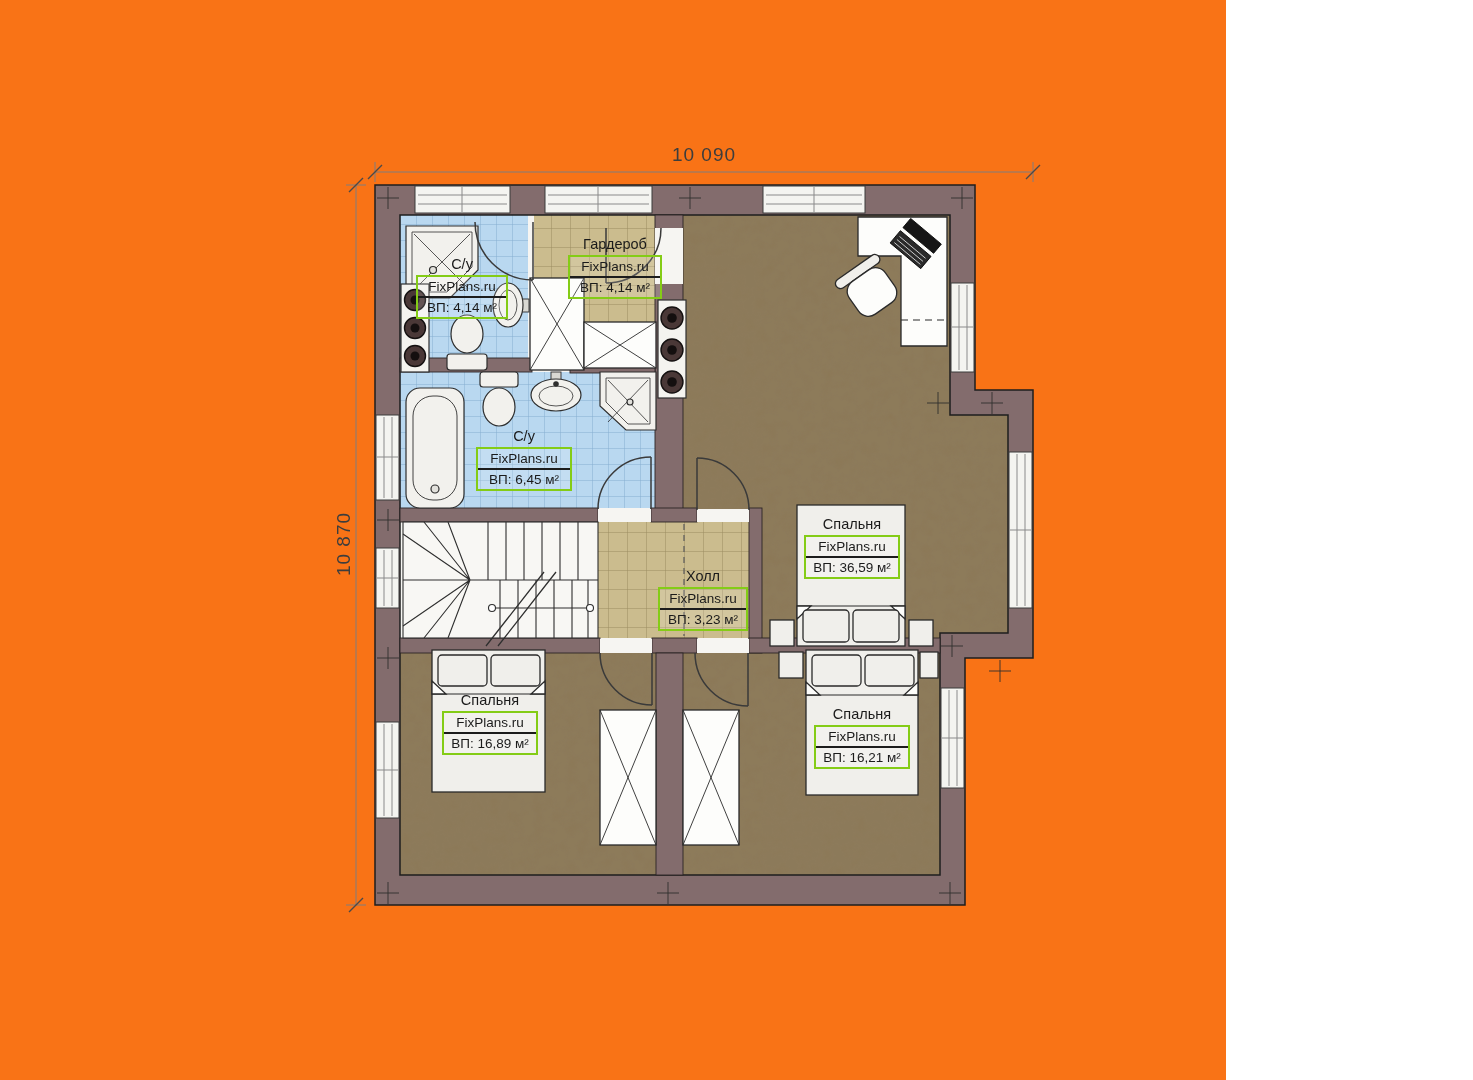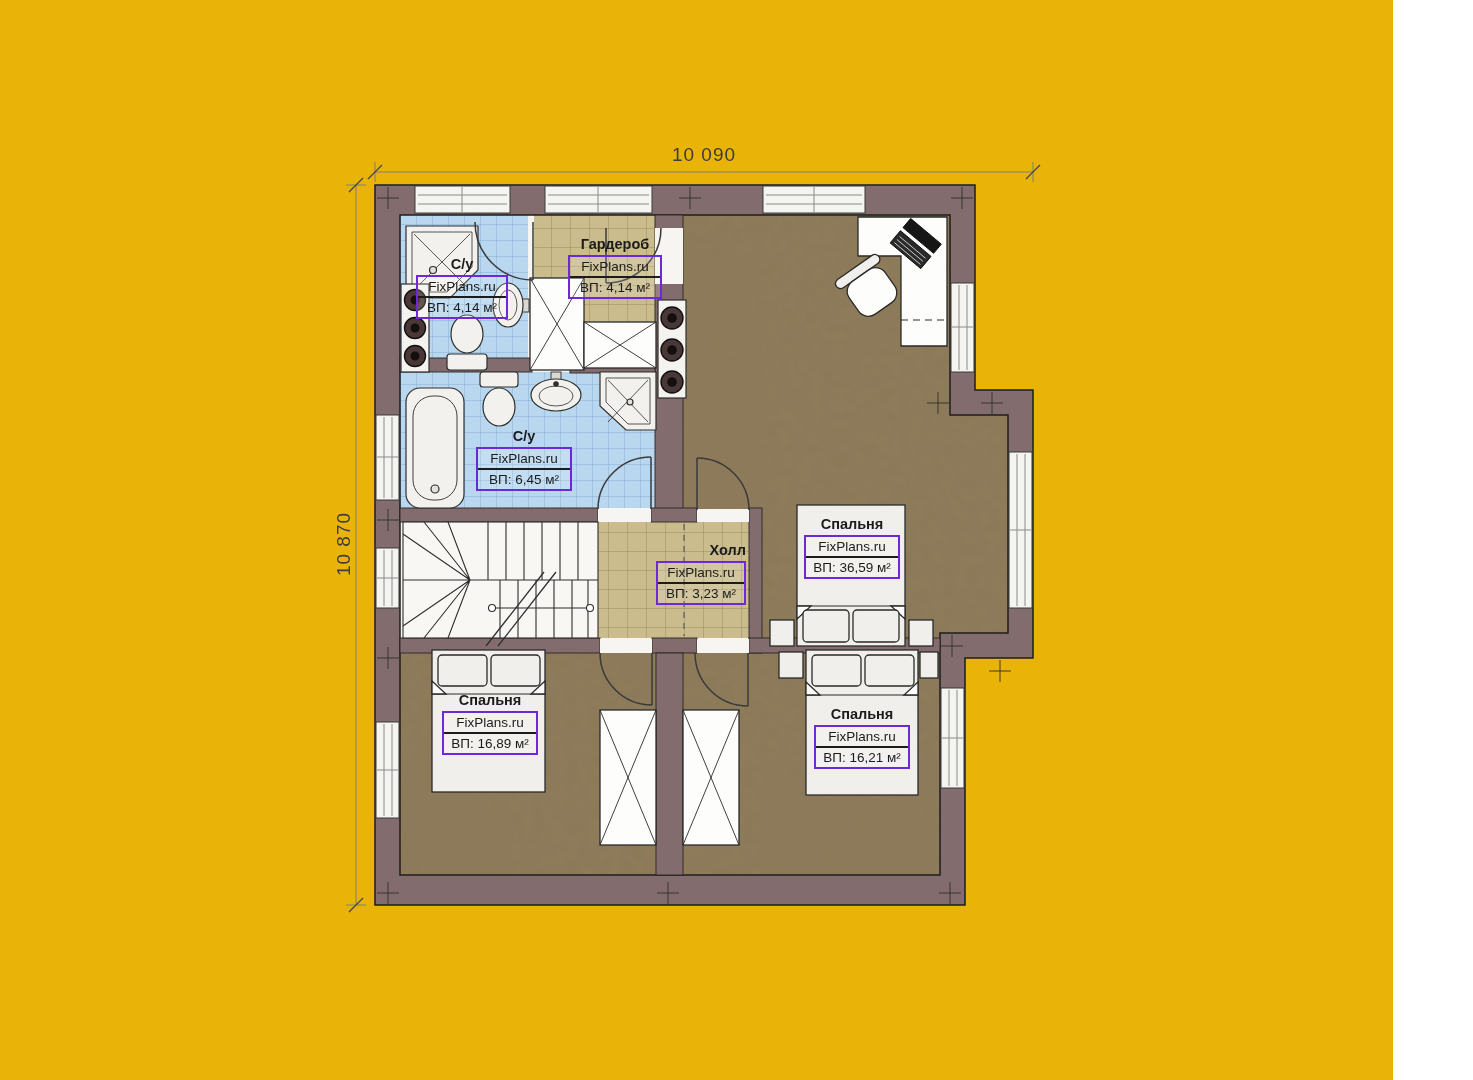--- a/index.html
+++ b/index.html
@@ -1,26 +1,26 @@
 <!DOCTYPE html>
 <html><head>
 <meta charset="utf-8">
 <style>
   html,body { margin:0; padding:0; background:#ffffff; }
   .canvas {
-    position:relative; width:1354px; height:1080px; background:#eab308;
-    font-family:"Liberation Sans", sans-serif; overflow:hidden;padding-left:39px;
+    position:relative; width:1226px; height:1080px; background:#f97316;
+    font-family:"Liberation Sans", sans-serif; overflow:hidden;
   }
   .plan-svg { position:absolute; left:0; top:0; }
   .room-label {
     position:absolute; display:flex; flex-direction:column; align-items:center;
     color:#1b1b1b; width:92px; pointer-events:none;
   }
-  .room-name { font-weight:bold; font-size:14.5px; margin-bottom:3px; white-space:nowrap; }
-  .label-box { border:2px solid #6d28d9; width:100%; background:rgba(255,255,255,0.15); }
+  .room-name { font-weight:normal; font-size:14.5px; margin-bottom:3px; white-space:nowrap; }
+  .label-box { border:2px solid #84cc16; width:100%; background:rgba(255,255,255,0.15); }
   .label-row { font-size:13.5px; text-align:center; padding:2px 2px; white-space:nowrap; }
   .label-row.area { border-top:2px solid #1c1c1c; }
   .dim-h {
     position:absolute; left:375px; top:144px; width:658px; text-align:center;
     font-size:19px; color:#3d3d3d; letter-spacing:1px;
   }
   .dim-v {
     position:absolute; left:284px; top:533px; width:120px; text-align:center;
     font-size:19px; color:#3d3d3d; letter-spacing:1px;
     transform:rotate(-90deg);
@@ -322,21 +322,21 @@
 </div>
 
 <div class="room-label" style="left:478px; top:428px;">
   <div class="room-name">С/у</div>
   <div class="label-box">
     <div class="label-row">FixPlans.ru</div>
     <div class="label-row area">ВП: 6,45 м²</div>
   </div>
 </div>
 
-<div class="room-label" style="left:660px; top:542px; width:86px;align-items:flex-end;">
+<div class="room-label" style="left:660px; top:568px; width:86px;">
   <div class="room-name">Холл</div>
   <div class="label-box">
     <div class="label-row">FixPlans.ru</div>
     <div class="label-row area">ВП: 3,23 м²</div>
   </div>
 </div>
 
 <div class="room-label" style="left:806px; top:516px;">
   <div class="room-name">Спальня</div>
   <div class="label-box">

